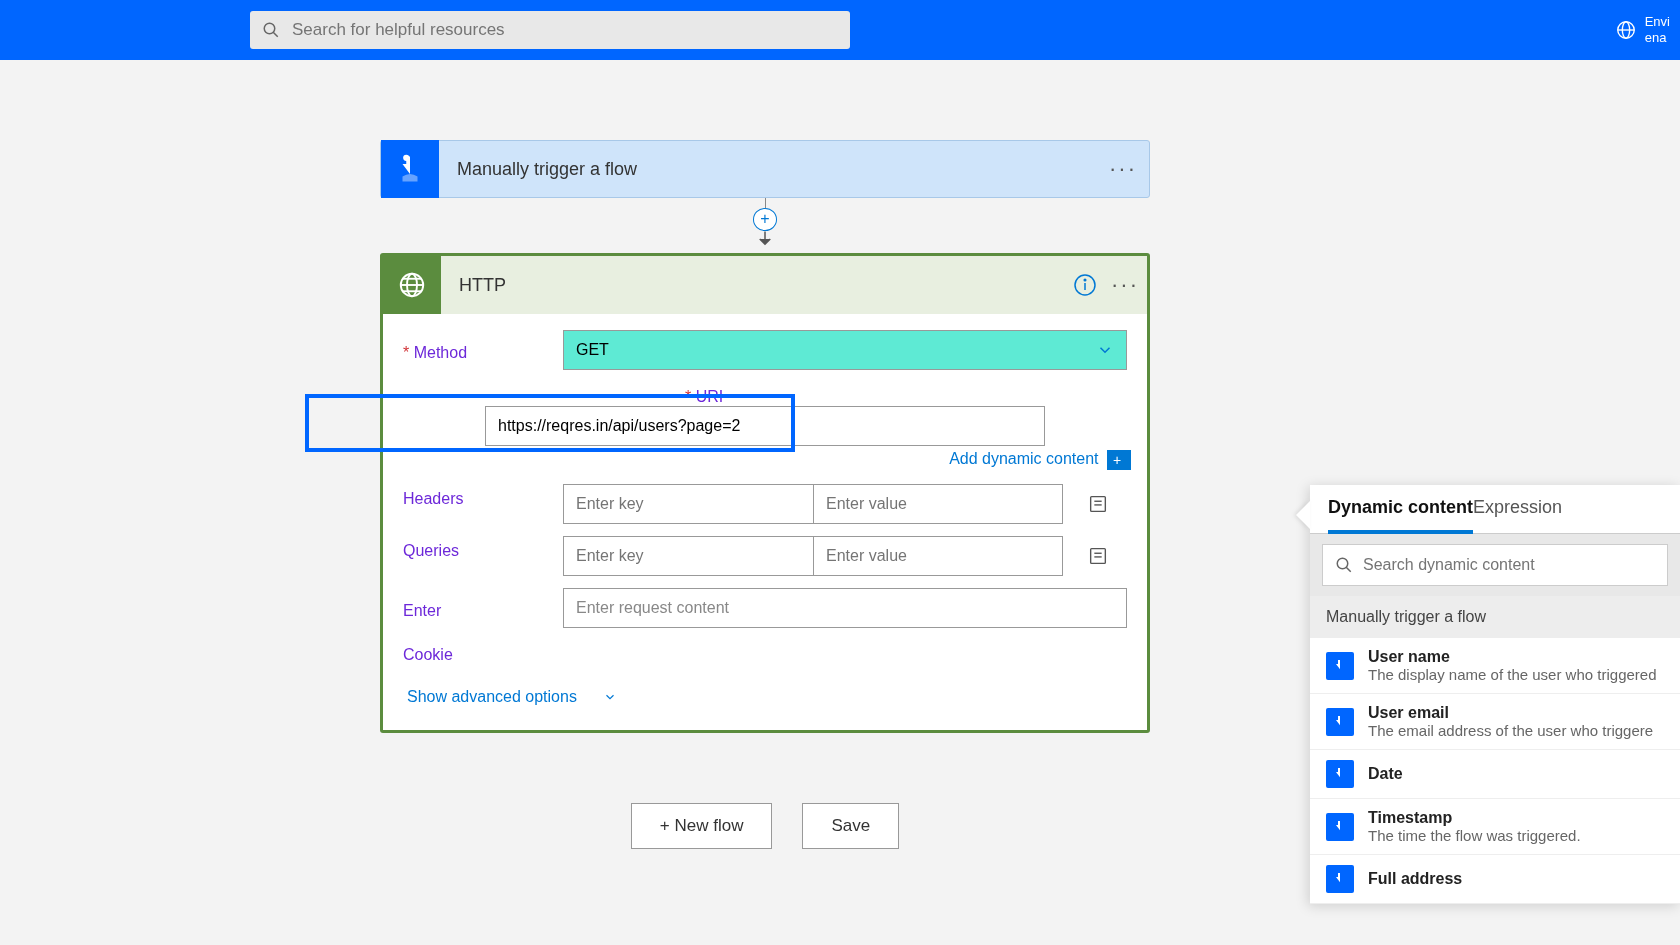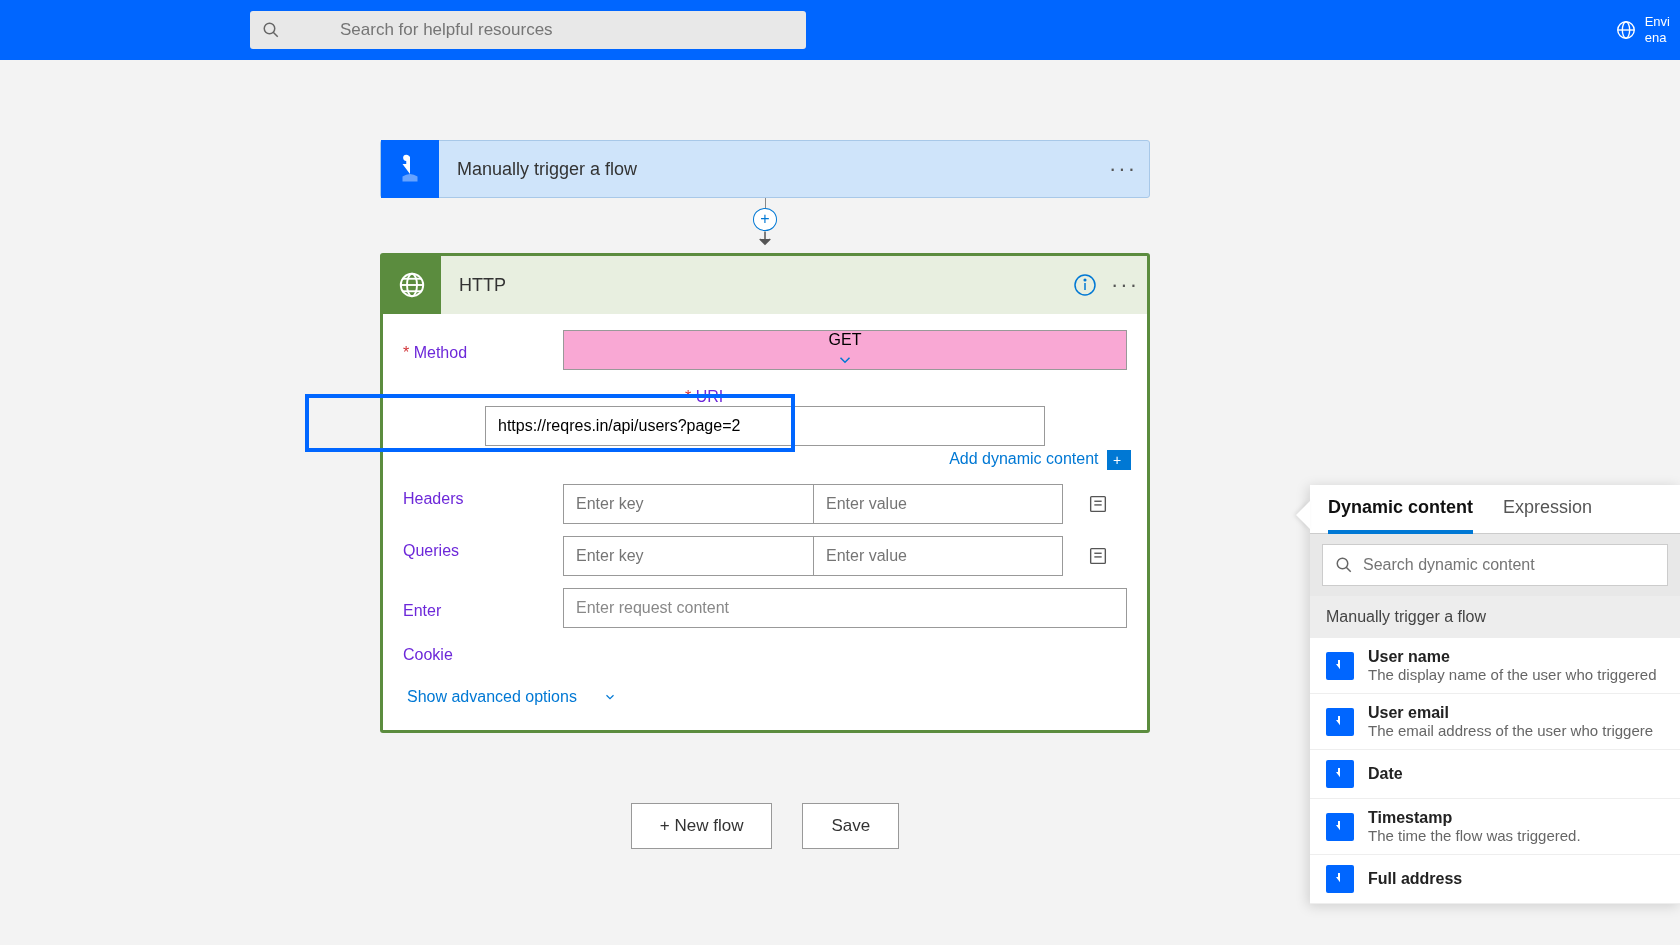--- a/index.html
+++ b/index.html
@@ -1,20 +1,20 @@
 <!DOCTYPE html>
 <html><head>
 <meta charset="utf-8">
 <style>
   * { box-sizing: border-box; margin: 0; padding: 0; font-family: "Segoe UI", sans-serif; }
   body { background: #f3f3f3; width: 1680px; height: 945px; overflow: hidden; position: relative; }
   
   
   .header { background: #0066ff; height: 60px; display: flex; align-items: center; padding: 0 20px; position: relative; }
-  .search-box { margin-left: 230px; width: 556px; height: 38px; background: #e8e8e8; border-radius: 3px; display: flex; align-items: center; padding: 0 12px; gap: 48px; }
+  .search-box { margin-left: 230px; width: 600px; height: 38px; background: #e8e8e8; border-radius: 3px; display: flex; align-items: center; padding: 0 12px; }
   .search-box svg { width: 18px; height: 18px; stroke: #666; fill: none; stroke-width: 2; }
   .search-box input { border: none; background: transparent; outline: none; font-size: 17px; margin-left: 12px; flex: 1; color: #333; }
   .header-right { position: absolute; right: 0; top: 0; height: 60px; display: flex; align-items: center; color: #fff; padding: 0 10px; }
   .header-right svg { width: 22px; height: 22px; stroke: #fff; fill: none; stroke-width: 1.5; margin-right: 8px;}
   .header-right .env-text { font-size: 13px; line-height: 1.2; }
   
   
   .canvas { position: relative; width: 100%; height: calc(100% - 60px); }
   .flow-col { position: absolute; left: 380px; top: 80px; width: 770px; }
   
@@ -42,21 +42,21 @@
   .http-info svg { width: 24px; height: 24px; stroke: #0078d4; fill: none; stroke-width: 1.5;}
   .http-menu { width: 44px; text-align: center; font-size: 22px; color: #555; cursor: pointer; letter-spacing: 2px;}
   
   .http-body { padding: 16px 20px 8px 20px; }
   .form-row { display: flex; align-items: center; margin-bottom: 12px; }
   .form-row.kv { align-items: flex-start; }
   .form-label { width: 160px; font-size: 16px; color: #6d28d9; padding-top: 6px; }
   .req::before { content: "* "; color: #d13438; }
   .form-field { flex: 1; }
   
-  .select-box { border: 1px solid #999; height: 40px; display: flex; align-items: center; padding: 0 12px; justify-content: space-between; background: #f9a8d4; cursor: pointer; flex-direction: column; }
+  .select-box { border: 1px solid #999; height: 40px; display: flex; align-items: center; padding: 0 12px; justify-content: space-between; background: #5eead4; cursor: pointer; }
   .select-box span { font-size: 16px; }
   .select-box svg { width: 18px; height: 18px; stroke: #0078d4; fill: none; stroke-width: 2;}
   .text-input { border: 1px solid #999; height: 40px; padding: 0 12px; font-size: 16px; width: 100%; outline: none; background: #fff;}
   .text-input::placeholder { color: #888; }
   .uri-row { margin-bottom: 4px; position: relative; flex-direction: column;}
   .uri-row .text-input { width: 560px; }
   .uri-box-wrap { position: relative; display: flex; align-items: center; }
   .uri-box-wrap .box-outline { position: absolute; left: -180px; top: -12px; width: 490px; height: 58px; border: 4px solid #0066ff; pointer-events: none; }
   
   .add-dyn { text-align: right; margin-bottom: 14px; }
@@ -75,21 +75,21 @@
   .adv-link a { color: #0078d4; font-size: 16px; text-decoration: none; cursor: pointer; display: inline-flex; align-items: center; gap: 26px;}
   .adv-link svg { width: 14px; height: 14px; stroke: #0078d4; fill: none; stroke-width: 2;}
   
   
   .bottom-btns { display: flex; justify-content: center; gap: 30px; margin-top: 70px; }
   .btn { border: 1px solid #999; background: #fff; padding: 12px 28px; font-size: 17px; color: #333; cursor: pointer; }
   
   
   .dyn-panel { position: absolute; right: 0; top: 425px; width: 370px; background: #fff; box-shadow: -2px 2px 12px rgba(0,0,0,0.15); }
   .dyn-pointer { position: absolute; left: -14px; top: 16px; width: 0; height: 0; border-top: 14px solid transparent; border-bottom: 14px solid transparent; border-right: 14px solid #fff; filter: drop-shadow(-2px 0 2px rgba(0,0,0,0.1));}
-  .dyn-tabs { display: flex; border-bottom: 1px solid #ccc; padding: 12px 18px 0 18px; gap: 30px; }
+  .dyn-tabs { display: flex; border-bottom: 1px solid #ccc; padding: 12px 18px 0 18px; }
   .dyn-tab { font-size: 18px; color: #555; padding-bottom: 12px; cursor: pointer; }
   .dyn-tab.active { color: #111; font-weight: 600; border-bottom: 4px solid #0078d4; margin-bottom: -1px; }
   .dyn-search-wrap { background: #e8e8e8; padding: 10px 12px; }
   .dyn-search { background: #fff; border: 1px solid #ccc; height: 42px; display: flex; align-items: center; padding: 0 12px; }
   .dyn-search svg { width: 18px; height: 18px; stroke: #666; fill: none; stroke-width: 2;}
   .dyn-search input { border: none; outline: none; font-size: 16px; margin-left: 10px; flex: 1; }
   .dyn-section-title { background: #ededed; padding: 12px 16px; font-size: 16px; color: #444; }
   .dyn-list { }
   .dyn-item { display: flex; align-items: center; padding: 10px 16px; border-bottom: 1px solid #eee; cursor: pointer; }
   .dyn-item-icon { width: 28px; height: 28px; background: #0066ff; border-radius: 2px; display: flex; align-items: center; justify-content: center; margin-right: 14px; flex-shrink: 0;}

